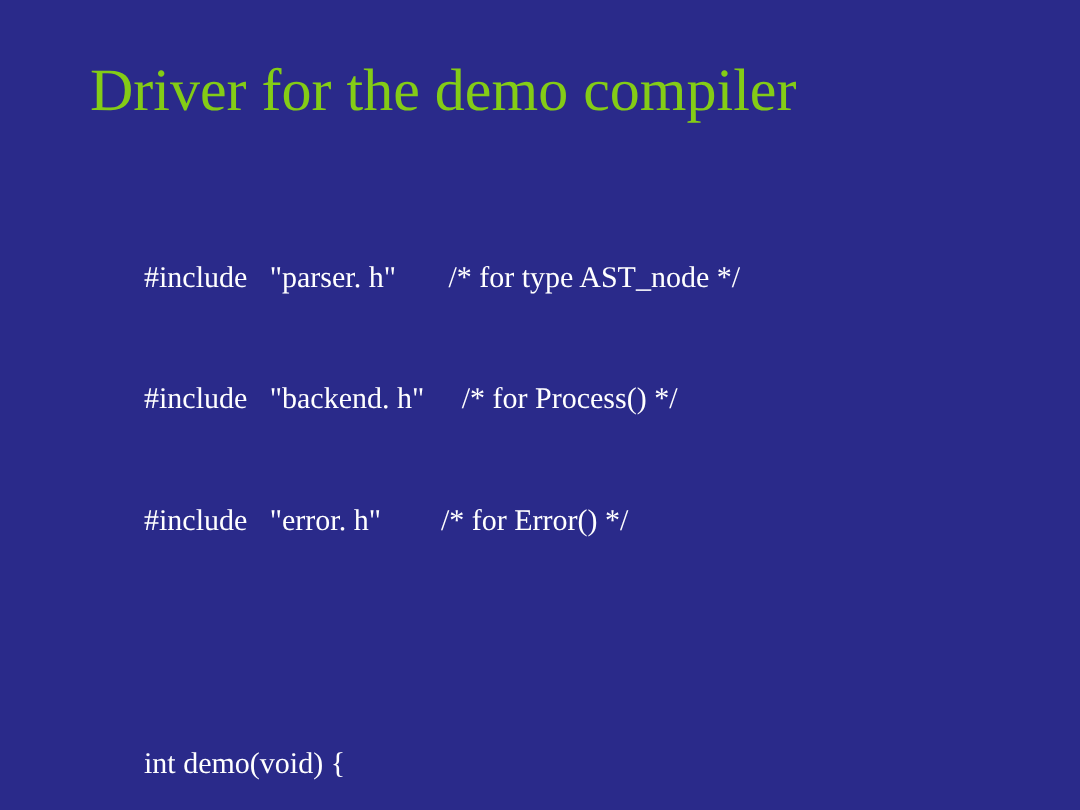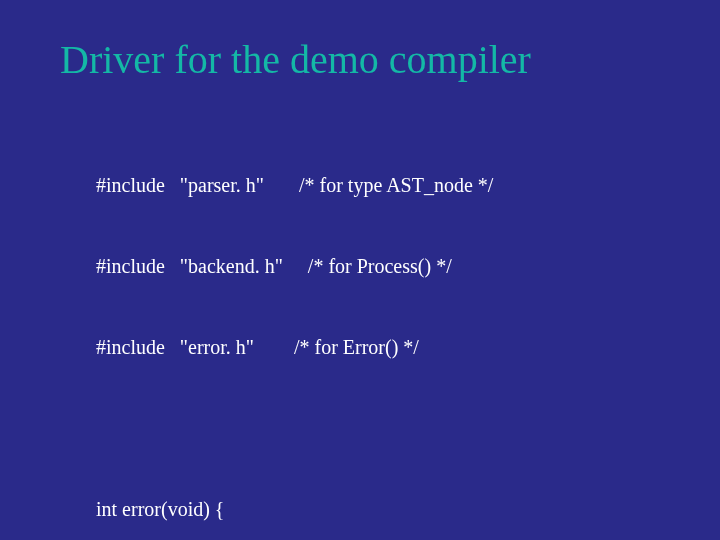--- a/index.html
+++ b/index.html
@@ -12,21 +12,21 @@
     overflow: hidden;
   }
   .slide {
     width: 720px;
     height: 540px;
     box-sizing: border-box;
     padding: 38px 60px 40px 60px;
     color: #ffffff;
   }
   .title {
-    color: #14b8a6;
+    color: #84cc16;
     font-size: 40px;
     font-weight: 400;
     margin: 0 0 36px 0;
     line-height: 1.1;
     white-space: nowrap;
   }
   .code {
     font-family: "Times New Roman", Times, serif;
     font-size: 20px;
     line-height: 1.35;
@@ -38,21 +38,21 @@
 </head>
 <body>
 
 <div class="slide">
   <h1 class="title">Driver for the demo compiler</h1>
   <div class="code">
     <div>#include   "parser. h"       /* for type AST_node */</div>
     <div>#include   "backend. h"     /* for Process() */</div>
     <div>#include   "error. h"        /* for Error() */</div>
     <div>&nbsp;</div>
-    <div>int error(void) {</div>
+    <div>int demo(void) {</div>
     
     
     
     
     
     
     
   </div>
 </div>
 

